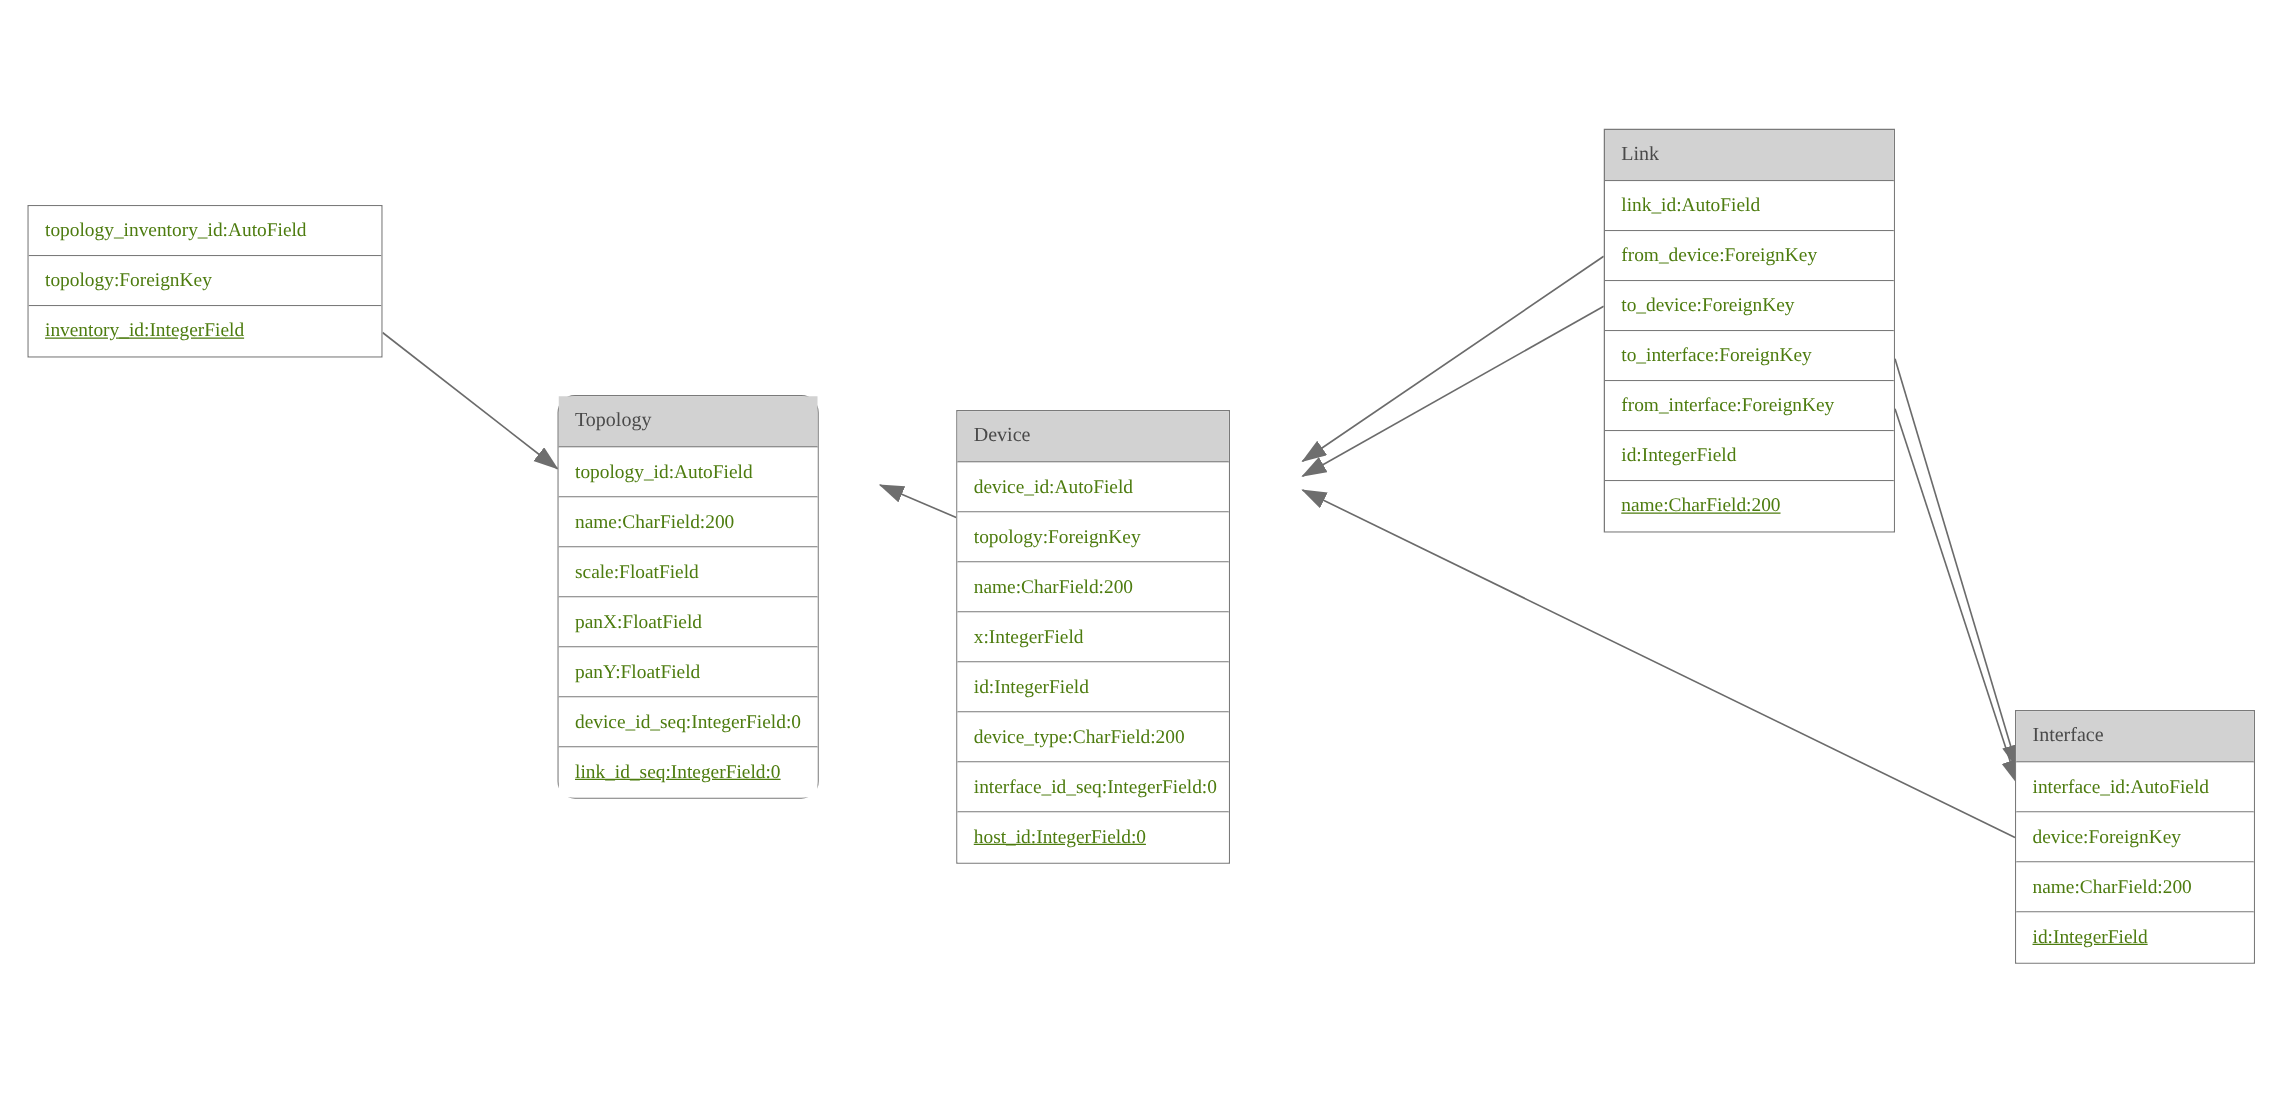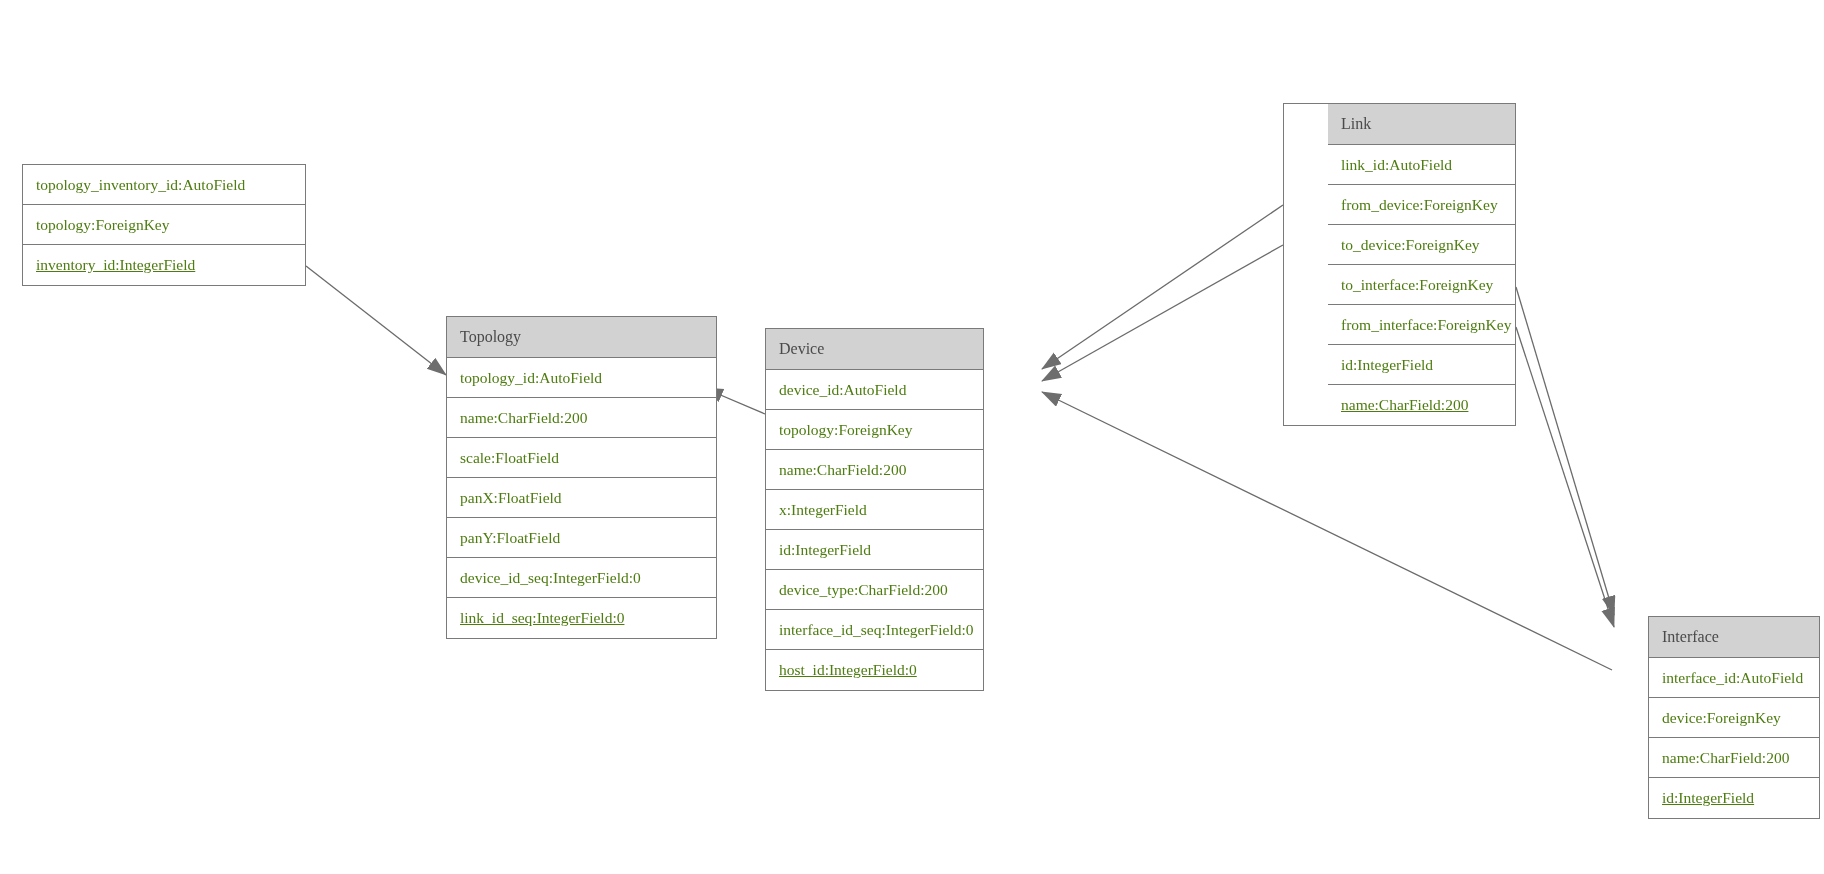--- a/index.html
+++ b/index.html
@@ -67,21 +67,21 @@
     <line x1="1516" y1="287" x2="1614" y2="615" stroke="#6b6b6b" stroke-width="1.3" marker-end="url(#arrowhead)"></line>
     <line x1="1516" y1="327" x2="1614" y2="627" stroke="#6b6b6b" stroke-width="1.3" marker-end="url(#arrowhead)"></line>
   </svg>
 
   <div class="entity" style="left:22px; top:164px; width:284px;">
     <div class="trow">topology_inventory_id:AutoField</div>
     <div class="trow">topology:ForeignKey</div>
     <div class="trow">inventory_id:IntegerField</div>
   </div>
 
-  <div class="entity" style="left:446px; top:316px; width:271px;">
+  <div class="entity" style="left:446px; top:316px; width:209px;border-radius:14px;">
     <div class="thead">Topology</div>
     <div class="trow">topology_id:AutoField</div>
     <div class="trow">name:CharField:200</div>
     <div class="trow">scale:FloatField</div>
     <div class="trow">panX:FloatField</div>
     <div class="trow">panY:FloatField</div>
     <div class="trow">device_id_seq:IntegerField:0</div>
     <div class="trow">link_id_seq:IntegerField:0</div>
   </div>
 
@@ -91,32 +91,32 @@
     <div class="trow">device_id:AutoField</div>
     <div class="trow">topology:ForeignKey</div>
     <div class="trow">name:CharField:200</div>
     <div class="trow">x:IntegerField</div>
     <div class="trow">id:IntegerField</div>
     <div class="trow">device_type:CharField:200</div>
     <div class="trow">interface_id_seq:IntegerField:0</div>
     <div class="trow">host_id:IntegerField:0</div>
   </div>
 
-  <div class="entity" style="left:1283px; top:103px; width:233px;padding-left:44px;">
+  <div class="entity" style="left:1283px; top:103px; width:233px;">
     <div class="thead">Link</div>
     <div class="trow">link_id:AutoField</div>
     <div class="trow">from_device:ForeignKey</div>
     <div class="trow">to_device:ForeignKey</div>
     <div class="trow">to_interface:ForeignKey</div>
     <div class="trow">from_interface:ForeignKey</div>
     <div class="trow">id:IntegerField</div>
     <div class="trow">name:CharField:200</div>
   </div>
 
-  <div class="entity" style="left:1648px; top:568px; width:172px;margin-top:48px;">
+  <div class="entity" style="left:1612px; top:568px; width:192px;">
     <div class="thead">Interface</div>
     <div class="trow">interface_id:AutoField</div>
     <div class="trow">device:ForeignKey</div>
     <div class="trow">name:CharField:200</div>
     <div class="trow">id:IntegerField</div>
   </div>
 
 </div>
 
 </body></html>

